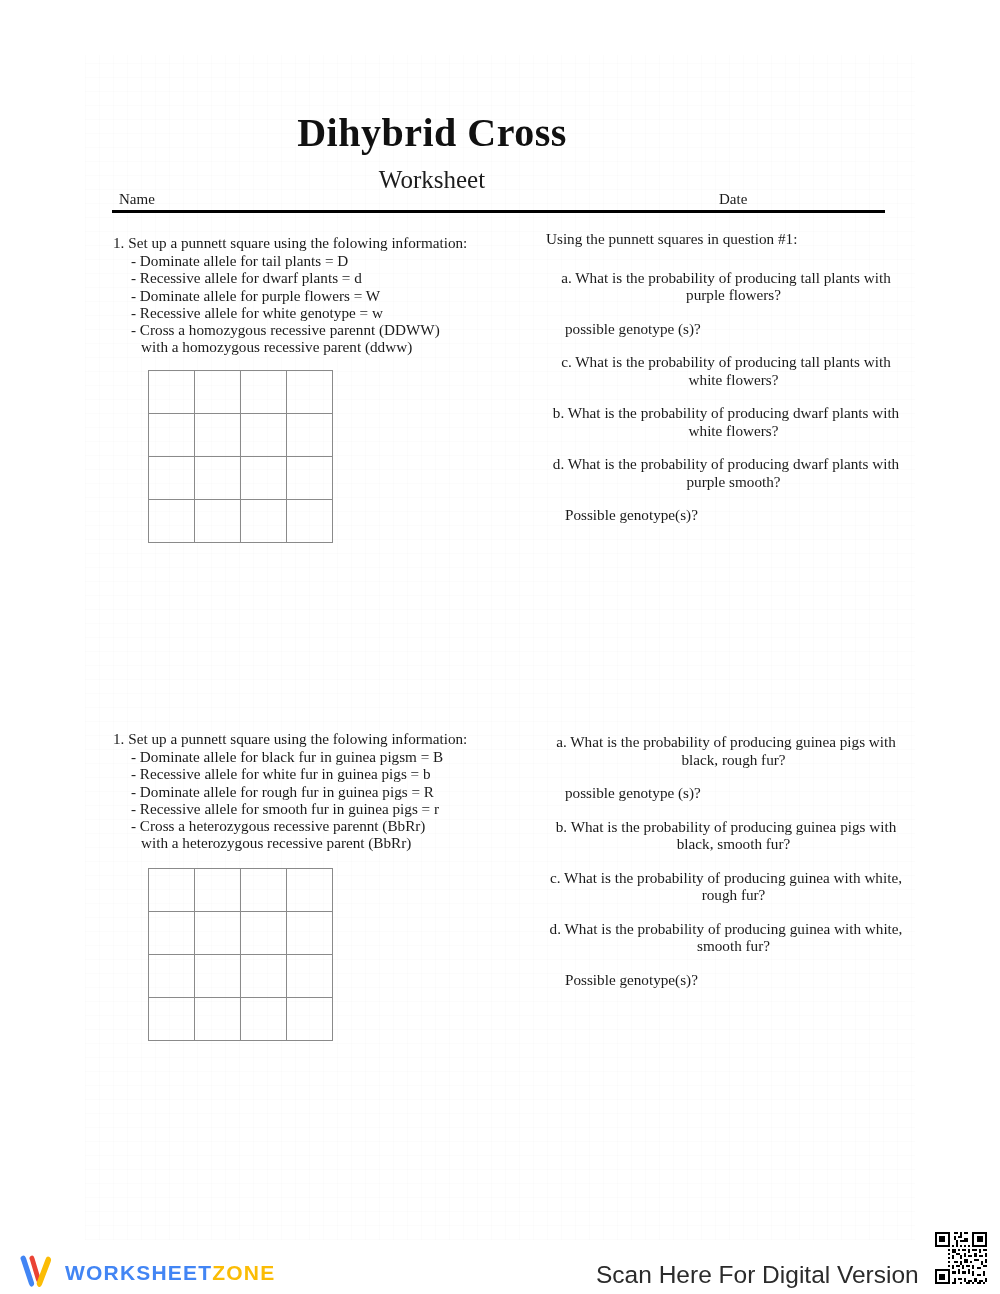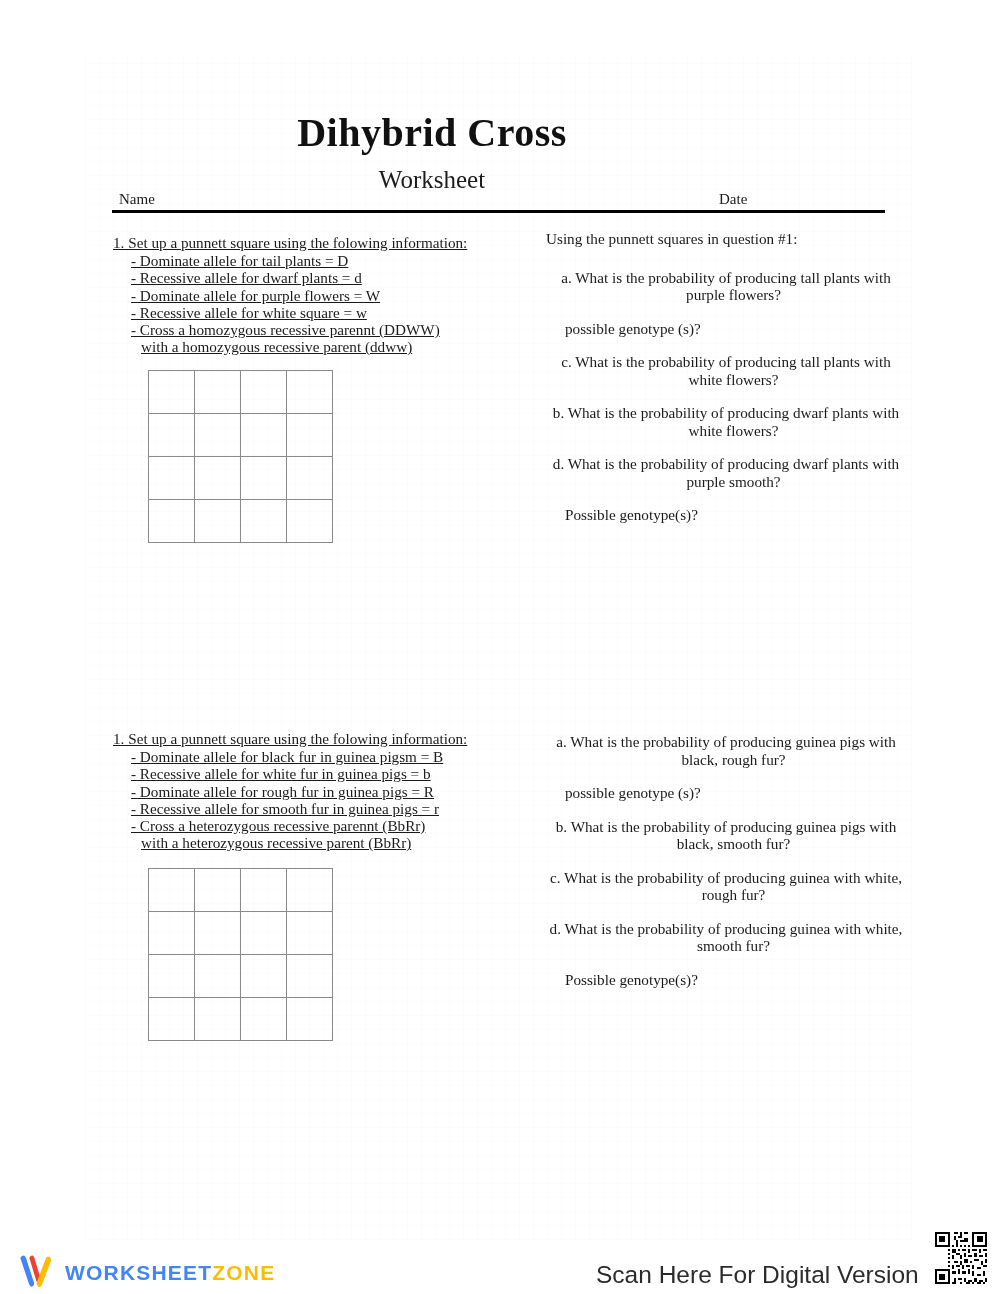--- a/index.html
+++ b/index.html
@@ -80,21 +80,20 @@
     left: 0;
     top: 20px;
     width: 773px;
     height: 3px;
     background: #000000;
   }
 
   
   .qblock {
     position: absolute;
-    text-decoration: underline;
   }
   .qblock.q1 { left: 113px; top: 234px; width: 420px; }
   .qblock.q2 { left: 113px; top: 730px; width: 420px; }
 
   .q-lead {
     font-size: 15.2px;
     line-height: 17.2px;
     margin: 0 0 1px 0;
     white-space: nowrap;
   }
@@ -215,21 +214,21 @@
   <span class="lbl date">Date</span>
   <div class="rule"></div>
 </div>
 
 <div class="qblock q1">
   <p class="q-lead">1. Set up a punnett square using the folowing information:</p>
   <ul class="q-bullets">
     <li>- Dominate allele for tail plants = D</li>
     <li>- Recessive allele for dwarf plants = d</li>
     <li>- Dominate allele for purple flowers = W</li>
-    <li>- Recessive allele for white square = w</li>
+    <li>- Recessive allele for white genotype = w</li>
     <li>- Cross a homozygous recessive parennt (DDWW)</li>
     <li class="cont">with a homozygous recessive parent (ddww)</li>
   </ul>
 </div>
 
 <table class="punnett p1">
   <tbody>
       <tr>
     <td></td>
     <td></td>

